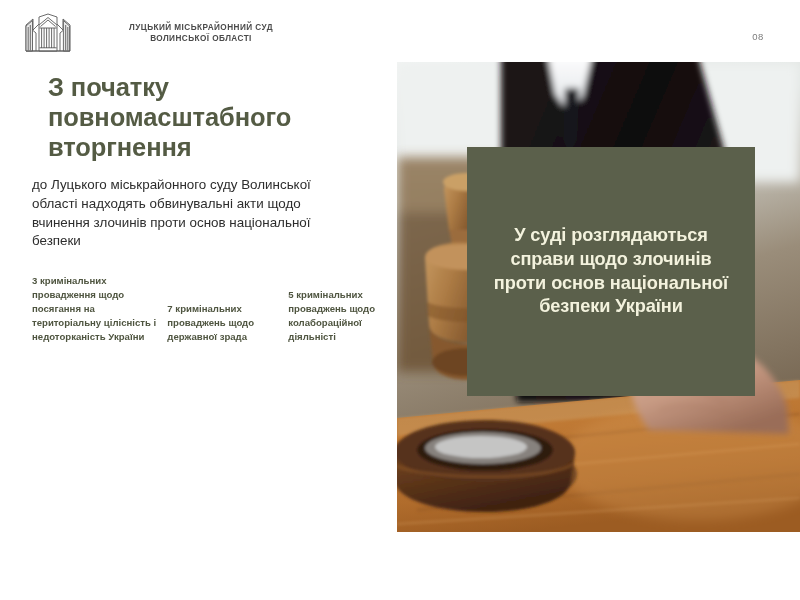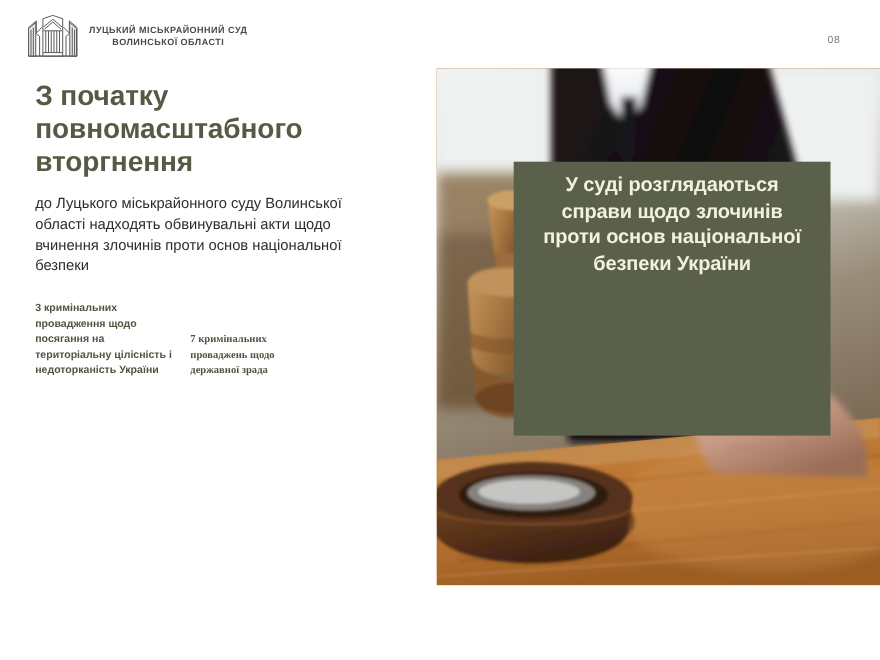--- a/index.html
+++ b/index.html
@@ -38,20 +38,21 @@
     width: 48px;
     height: 40px;
     display: block;
     flex: none;
   }
   .brand-text {
     display: flex;
     flex-direction: column;
     align-items: center;
     line-height: 1.35;
+    margin-left: 48px;
   }
   .brand-line {
     font-size: 8.2px;
     font-weight: bold;
     letter-spacing: 0.45px;
     color: #4a4a4a;
     white-space: nowrap;
   }
   .page-number {
     position: absolute;
@@ -68,21 +69,21 @@
     left: 32px;
     top: 73px;
     width: 348px;
   }
   .slide-title {
     font-size: 25.5px;
     font-weight: bold;
     line-height: 1.17;
     color: #545b44;
     letter-spacing: -0.1px;
-    margin: 0 0 14px 0;
+    margin: 0 0 14px 16px;
     max-width: 300px;
   }
   .lead-paragraph {
     font-size: 13.4px;
     line-height: 1.39;
     color: #2d2d2d;
     margin: 0;
     max-width: 310px;
     font-weight: 400;
   }
@@ -97,21 +98,21 @@
     gap: 0;
     align-items: flex-end;
   }
   .stat-col {
     font-size: 9.6px;
     font-weight: bold;
     line-height: 1.45;
     color: #4f5540;
   }
   .stat-col-1 { width: 133px; padding-right: 8px; }
-  .stat-col-2 { width: 118px; padding-right: 8px; font-family: Liberation Serif, serif; }
+  .stat-col-2 { width: 118px; padding-right: 8px; }
   .stat-col-3 { width: 124px; }
 
   .stat-note {
     position: absolute;
     left: 92px;
     top: 400px;
     width: 230px;
     font-size: 9.7px;
     font-weight: bold;
     line-height: 1.57;
@@ -132,21 +133,21 @@
 
   
   .callout {
     position: absolute;
     left: 467px;
     top: 147px;
     width: 288px;
     height: 249px;
     background: #5b604b;
     display: flex;
-    align-items: flex-start;
+    align-items: center;
     justify-content: center;
     box-sizing: border-box;
     padding: 10px 18px;
   }
   .callout-text {
     font-size: 18.2px;
     font-weight: bold;
     line-height: 1.3;
     color: #f3f2dd;
     text-align: center;
@@ -204,20 +205,21 @@
   </div>
 
   <div class="left-col">
     <h1 class="slide-title">З початку повномасштабного вторгнення</h1>
     <p class="lead-paragraph">до Луцького міськрайонного суду Волинської області надходять обвинувальні акти щодо вчинення злочинів проти основ національної безпеки</p>
   </div>
 
   <div class="stats-row">
     <div class="stat-col stat-col-1">3 кримінальних провадження щодо посягання на територіальну цілісність і недоторканість України</div>
     <div class="stat-col stat-col-2">7 кримінальних проваджень щодо державної зрада</div>
+    <div class="stat-col stat-col-3">5 кримінальних проваджень щодо колабораційної діяльністі</div>
   </div>
 
 
   <div class="photo">
     <svg width="403" height="470" viewBox="0 0 403 470" xmlns="http://www.w3.org/2000/svg">
       <defs>
         <linearGradient id="bgTop" x1="0" y1="0" x2="0.25" y2="1">
           <stop offset="0%" stop-color="#f2f4f3"></stop>
           <stop offset="28%" stop-color="#dfe3e0"></stop>
           <stop offset="60%" stop-color="#9a8d7a"></stop>

